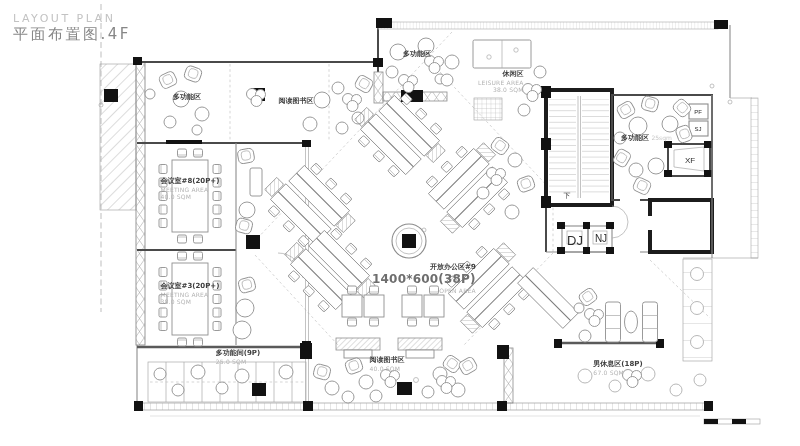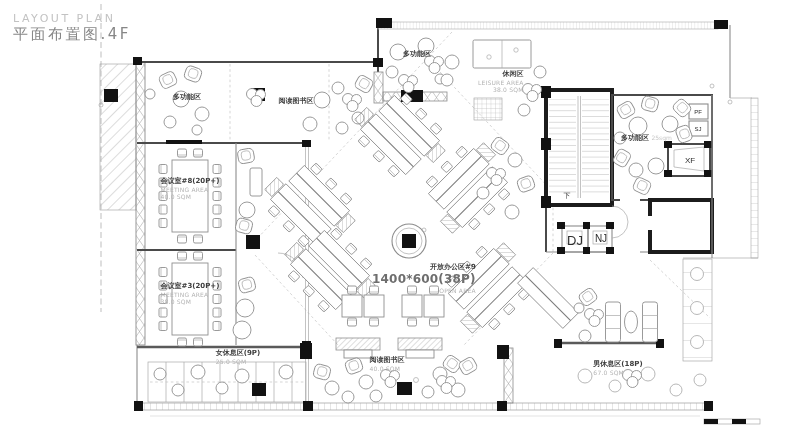--- a/index.html
+++ b/index.html
@@ -427,21 +427,21 @@
   <span class="sub">40.0 SQM</span>
 </div>
 
 <div class="lbl" style="left:190px;top:282px">
   <span>会议室#3(20P+)</span>
   <span class="sub">MEETING AREA</span>
   <span class="sub">38.0 SQM</span>
 </div>
 
 <div class="lbl" style="left:238px;top:349px">
-  <span>女休息区(9P)</span>
+  <span>多功能间(9P)</span>
   <span class="sub">25.0 SQM</span>
 </div>
 
 <div class="lbl la" style="left:372px;top:263px">
   <span>开放办公区#9</span>
   <span class="sub" style="color:#6e6e6e;font-weight:bold;font-size:12px">1400*600(38P)</span>
   <span class="sub">OPEN AREA</span>
 </div>
 
 <div class="lbl" style="left:387px;top:356px">

